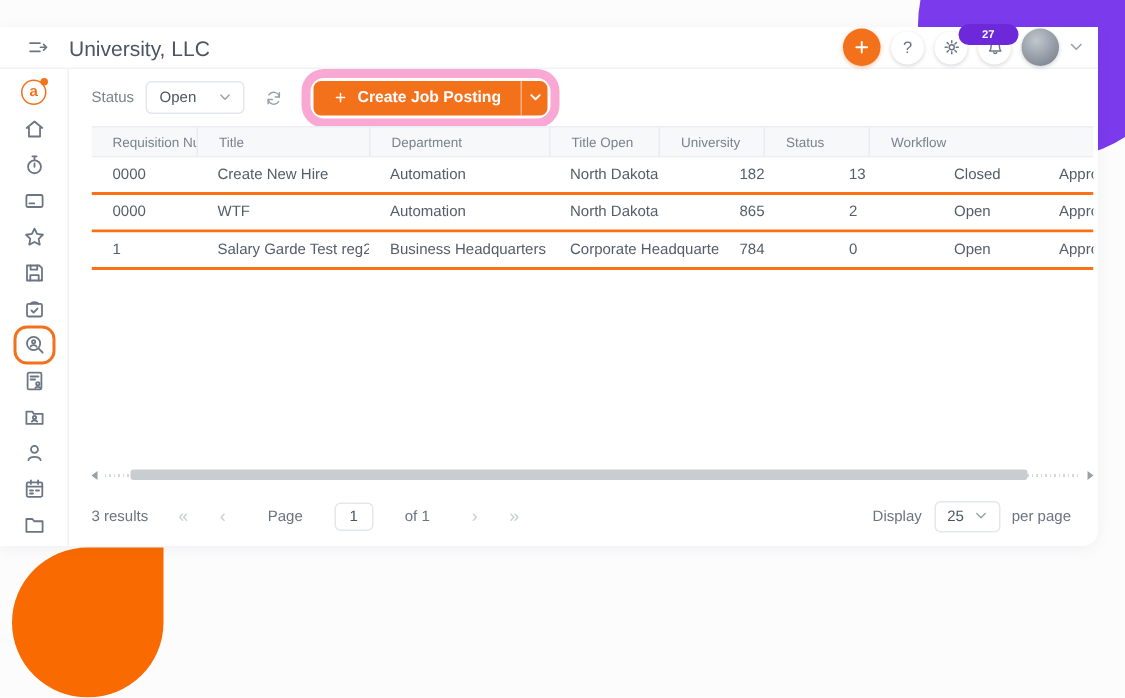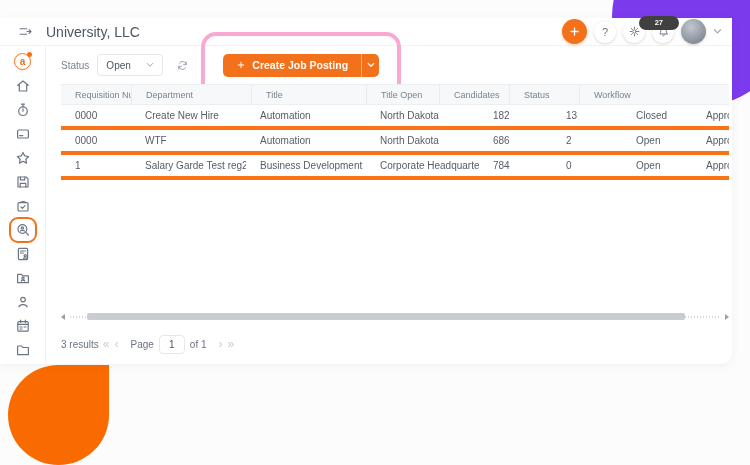--- a/index.html
+++ b/index.html
@@ -15,21 +15,21 @@
           border-radius:0 0 10px 0; box-shadow:0 2px 10px rgba(16,24,40,.05); display:flex; flex-direction:column; }
 
   
   .topbar { height:28px; flex:none; display:flex; align-items:center; padding:0 10px 0 14px; gap:10px; border-bottom:1px solid #f1f2f5; }
   .company { font-size:14px; color:#4b5563; }
   .tb-right { margin-left:auto; display:flex; align-items:center; gap:7px; }
   .circle-btn { width:22px; height:22px; border-radius:50%; background:#fff; box-shadow:0 1px 3px rgba(0,0,0,.16);
                 display:flex; align-items:center; justify-content:center; font-size:11px; color:#6b7280; position:relative; cursor:pointer; }
   .add-btn { width:25px; height:25px; border-radius:50%; background:#f4711c; box-shadow:0 1px 3px rgba(244,113,28,.4);
              display:flex; align-items:center; justify-content:center; cursor:pointer; }
-  .badge { position:absolute; top:-5px; right:-5px; min-width:14px; height:14px; border-radius:8px; background:#404040;
+  .badge { position:absolute; top:-5px; right:-5px; min-width:14px; height:14px; border-radius:8px; background:#6d28d9;
            color:#fff; font-size:7.5px; font-weight:bold; display:flex; align-items:center; justify-content:center; padding:0 16px; }
   .avatar { width:25px; height:25px; border-radius:50%; background:radial-gradient(circle at 40% 32%, #c2c7ce, #848b97 75%); box-shadow:0 1px 3px rgba(0,0,0,.18); cursor:pointer; }
 
   .body-row { flex:1; display:flex; min-height:0; }
 
   
   .sidebar { width:46px; flex:none; border-right:1px solid #eff1f4; padding-top:4px; display:flex; flex-direction:column; align-items:center; }
   .slot { width:28px; height:23px; margin-bottom:1px; display:flex; align-items:center; justify-content:center; cursor:pointer; flex:none; }
   .slot.ring { border:2px solid #f4711c; border-radius:9px; height:26px; margin-top:-1px; margin-bottom:-1px; }
   .logo { width:17px; height:17px; border:1.6px solid #f4711c; border-radius:50%; color:#f4711c; font-size:10px; font-weight:bold;
@@ -40,48 +40,48 @@
   .content { flex:1; min-width:0; position:relative; display:flex; flex-direction:column; padding-left:15px; }
   .content-header { height:38px; flex:none; display:flex; align-items:center; padding-right:3px; }
   .page-title { font-size:15px; font-weight:bold; color:#1a2230; margin-right:auto; }
   .controls { display:flex; align-items:center; gap:8px; }
   .lbl { font-size:10px; color:#7a828e; }
   .select { height:22px; border:1px solid #e4e7eb; border-radius:4px; background:#fff; display:flex; align-items:center;
             padding:0 8px; font-size:10px; color:#4b5563; gap:6px; cursor:pointer; }
   .status-select { width:66px; }
   .select .chev { margin-left:auto; }
   .icon-btn { width:22px; height:22px; display:flex; align-items:center; justify-content:center; cursor:pointer; }
-  .create-ring { border:4px solid #f9a8d4; border-radius:15px; padding:18px; }
+  .create-ring { border:6px solid #f9a8d4; border-radius:15px; padding:2px; }
   .create-group { display:flex; align-items:stretch; background:#f4711c; border-radius:5px; height:23px; overflow:hidden; }
   .create-main { display:flex; align-items:center; gap:6px; padding:0 13px; color:#fff; font-size:10.5px; font-weight:bold; cursor:pointer; }
   .create-div { width:1px; background:rgba(255,255,255,.45); }
   .create-caret { width:17px; display:flex; align-items:center; justify-content:center; cursor:pointer; }
 
   
   .tablewrap { width:668px; overflow:hidden; flex:none; }
   .thead { display:flex; background:#f7f8fa; border-top:1px solid #eceef1; border-bottom:1px solid #eceef1; height:21px; align-items:center; }
   .th { font-size:9px; color:#7a828e; padding-left:14px; white-space:nowrap; overflow:hidden; height:100%; display:flex; align-items:center; border-left:1px solid #e9ebef; cursor:pointer; }
   .th:first-child { border-left:none; }
-  .tr { display:flex; height:25px; align-items:center; border-bottom:4px solid #f97316; cursor:pointer; background:#fff; }
+  .tr { display:flex; height:25px; align-items:center; border-bottom:2px solid #f97316; cursor:pointer; background:#fff; }
   .td { font-size:10px; color:#545d69; padding-left:14px; white-space:nowrap; overflow:hidden; }
   .c0{width:70px;flex:none}.c1{width:115px;flex:none}.c2{width:120px;flex:none}.c3{width:113px;flex:none}
   .c4{width:73px;flex:none}.c5{width:70px;flex:none}.c6{width:70px;flex:none}.c7{width:80px;flex:none}
 
   
   .hscroll { position:absolute; left:15px; bottom:43px; width:668px; height:9px; }
   .hs-track { position:absolute; left:9px; right:9px; top:4px; height:2px;
               background:repeating-linear-gradient(90deg,#d4d7db 0 1px,transparent 1px 3px); }
   .hs-thumb { position:absolute; left:26px; top:1px; width:598px; height:7px; background:#c9ccd1; border-radius:2px; cursor:grab; }
   .hs-arrow { position:absolute; top:2px; width:0; height:0; border-top:3px solid transparent; border-bottom:3px solid transparent; cursor:pointer; }
   .hs-left { left:0; border-right:4px solid #9aa0a8; }
   .hs-right { right:0; border-left:4px solid #9aa0a8; }
 
   
   .pagination { margin-top:auto; height:40px; flex:none; display:flex; align-items:center; padding-right:18px; font-size:10px; color:#6b7280; }
-  .pg-left { display:flex; align-items:center; gap:3px; }
+  .pg-left { display:flex; align-items:center; gap:19px; }
   .pg-arrow { color:#c7ccd2; font-size:12px; line-height:1; cursor:pointer; padding:0 1px; }
   .page-input { width:26px; height:19px; border:1px solid #e4e7eb; border-radius:4px; text-align:center; font-size:10px;
                 color:#4b5563; background:#fff; font-family:"Liberation Sans",sans-serif; margin:0 2px; }
   .pg-right { margin-left:auto; display:flex; align-items:center; gap:8px; }
   .pp-select { width:44px; height:21px; }
 
   .ic { fill:none; stroke:#6c7683; stroke-width:1.2; stroke-linecap:round; stroke-linejoin:round; }
   .ic-light { stroke:#98a1ab; }
   .ic-white { stroke:#fff; stroke-width:1.6; }
 </style>
@@ -247,51 +247,51 @@
                 </svg>
               </div>
             </div>
           </div>
         </div>
       </div>
 
       <div class="tablewrap">
         <div class="thead">
           <div class="th c0">Requisition Num...</div>
+          <div class="th c1">Title</div>
           <div class="th c2">Department</div>
-          <div class="th c1">Title</div>
           <div class="th c4">Title Open</div>
-          <div class="th c5">Candidates</div>
+          <div class="th c5">University</div>
           <div class="th c6">Status</div>
           <div class="th c7">Workflow</div>
         </div>
         <div class="tr">
           <div class="td c0">0000</div>
           <div class="td c1">Create New Hire</div>
           <div class="td c2">Automation</div>
           <div class="td c3">North Dakota</div>
           <div class="td c4">182</div>
           <div class="td c5">13</div>
           <div class="td c6">Closed</div>
           <div class="td c7">Approval</div>
         </div>
         <div class="tr">
           <div class="td c0">0000</div>
           <div class="td c1">WTF</div>
           <div class="td c2">Automation</div>
           <div class="td c3">North Dakota</div>
-          <div class="td c4">686</div>
+          <div class="td c4">865</div>
           <div class="td c5">2</div>
           <div class="td c6">Open</div>
           <div class="td c7">Approval</div>
         </div>
         <div class="tr">
           <div class="td c0">1</div>
           <div class="td c1">Salary Garde Test reg20.5</div>
-          <div class="td c2">Business Development</div>
+          <div class="td c2">Business Headquarters</div>
           <div class="td c3">Corporate Headquarters</div>
           <div class="td c4">784</div>
           <div class="td c5">0</div>
           <div class="td c6">Open</div>
           <div class="td c7">Approval</div>
         </div>
       </div>
 
       <div class="hscroll">
         <span class="hs-arrow hs-left"></span>
@@ -304,17 +304,27 @@
         <div class="pg-left">
           <span>3 results</span>
           <span class="pg-arrow">«</span>
           <span class="pg-arrow">‹</span>
           <span style="margin-left:8px;">Page</span>
           <input class="page-input" value="1" style="">
           <span>of 1</span>
           <span class="pg-arrow" style="margin-left:8px;">›</span>
           <span class="pg-arrow">»</span>
         </div>
+        <div class="pg-right">
+          <span>Display</span>
+          <div class="select pp-select">
+            <span>25</span>
+            <svg class="ic ic-light chev" width="8" height="6" viewBox="0 0 10 7">
+              <path d="M1.5 1.5 5 5l3.5-3.5"></path>
+            </svg>
+          </div>
+          <span>per page</span>
+        </div>
       </div>
 
     </div>
   </div>
 </div>
 
 </body></html>

